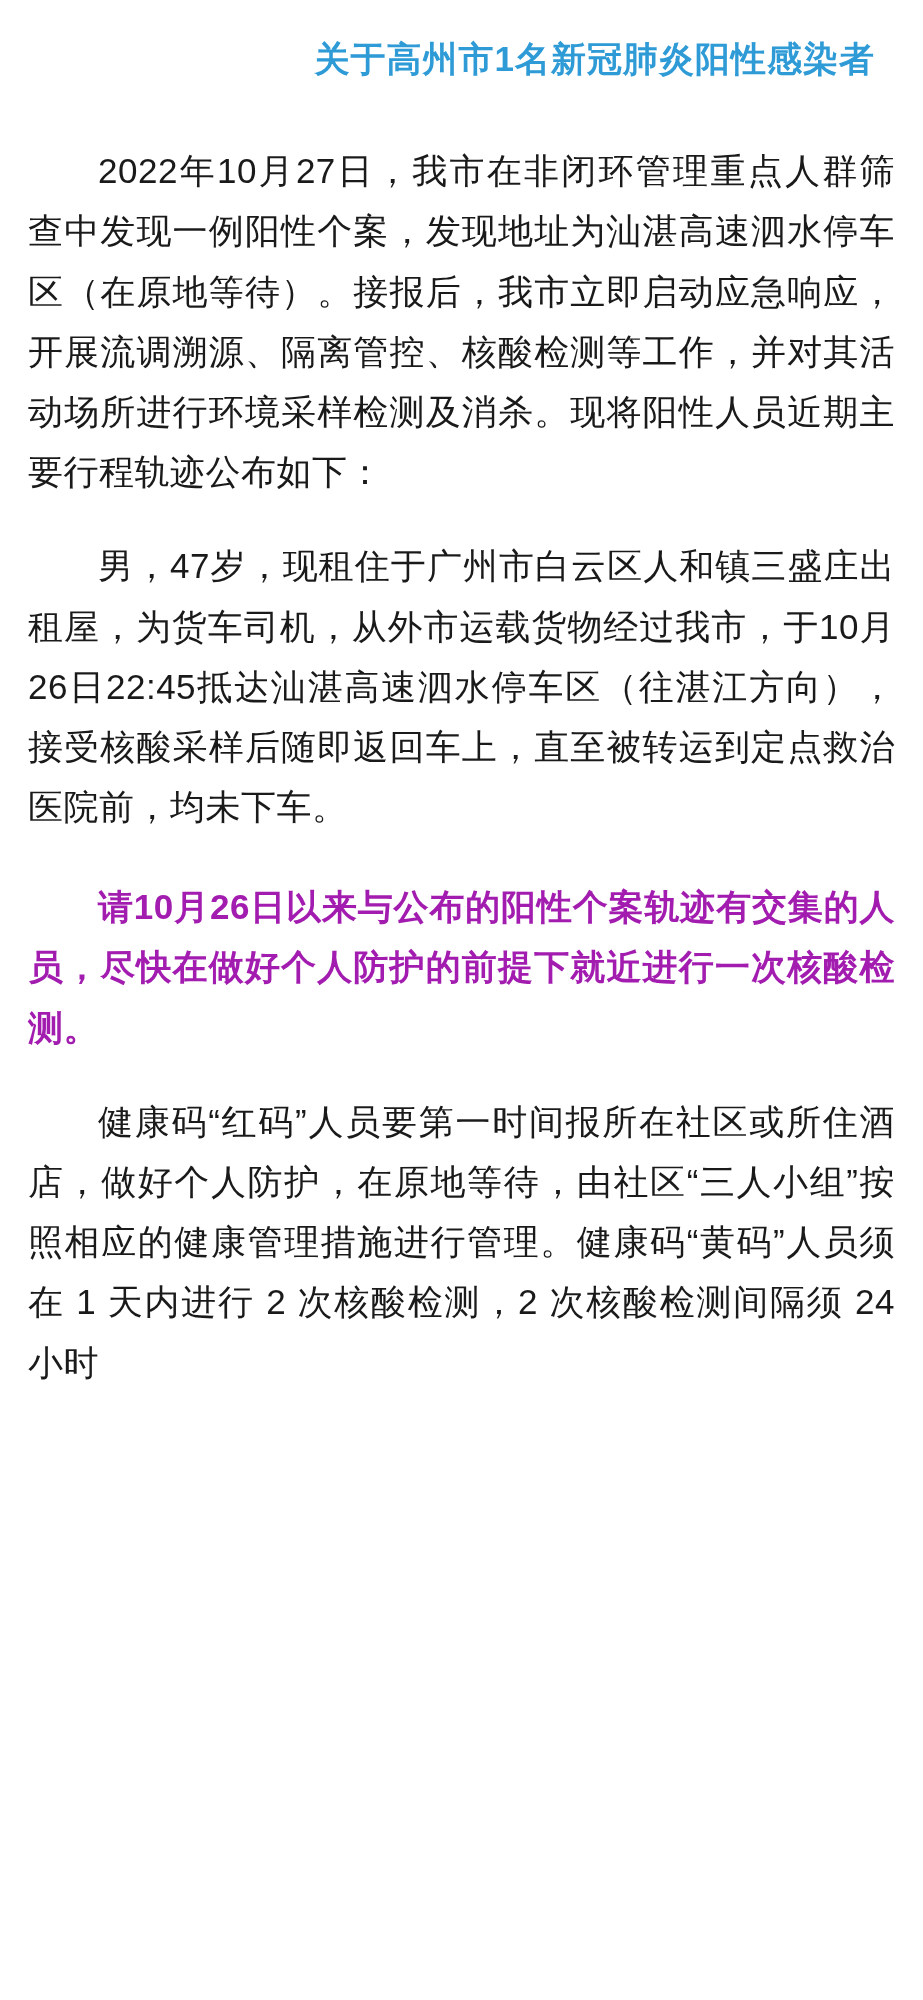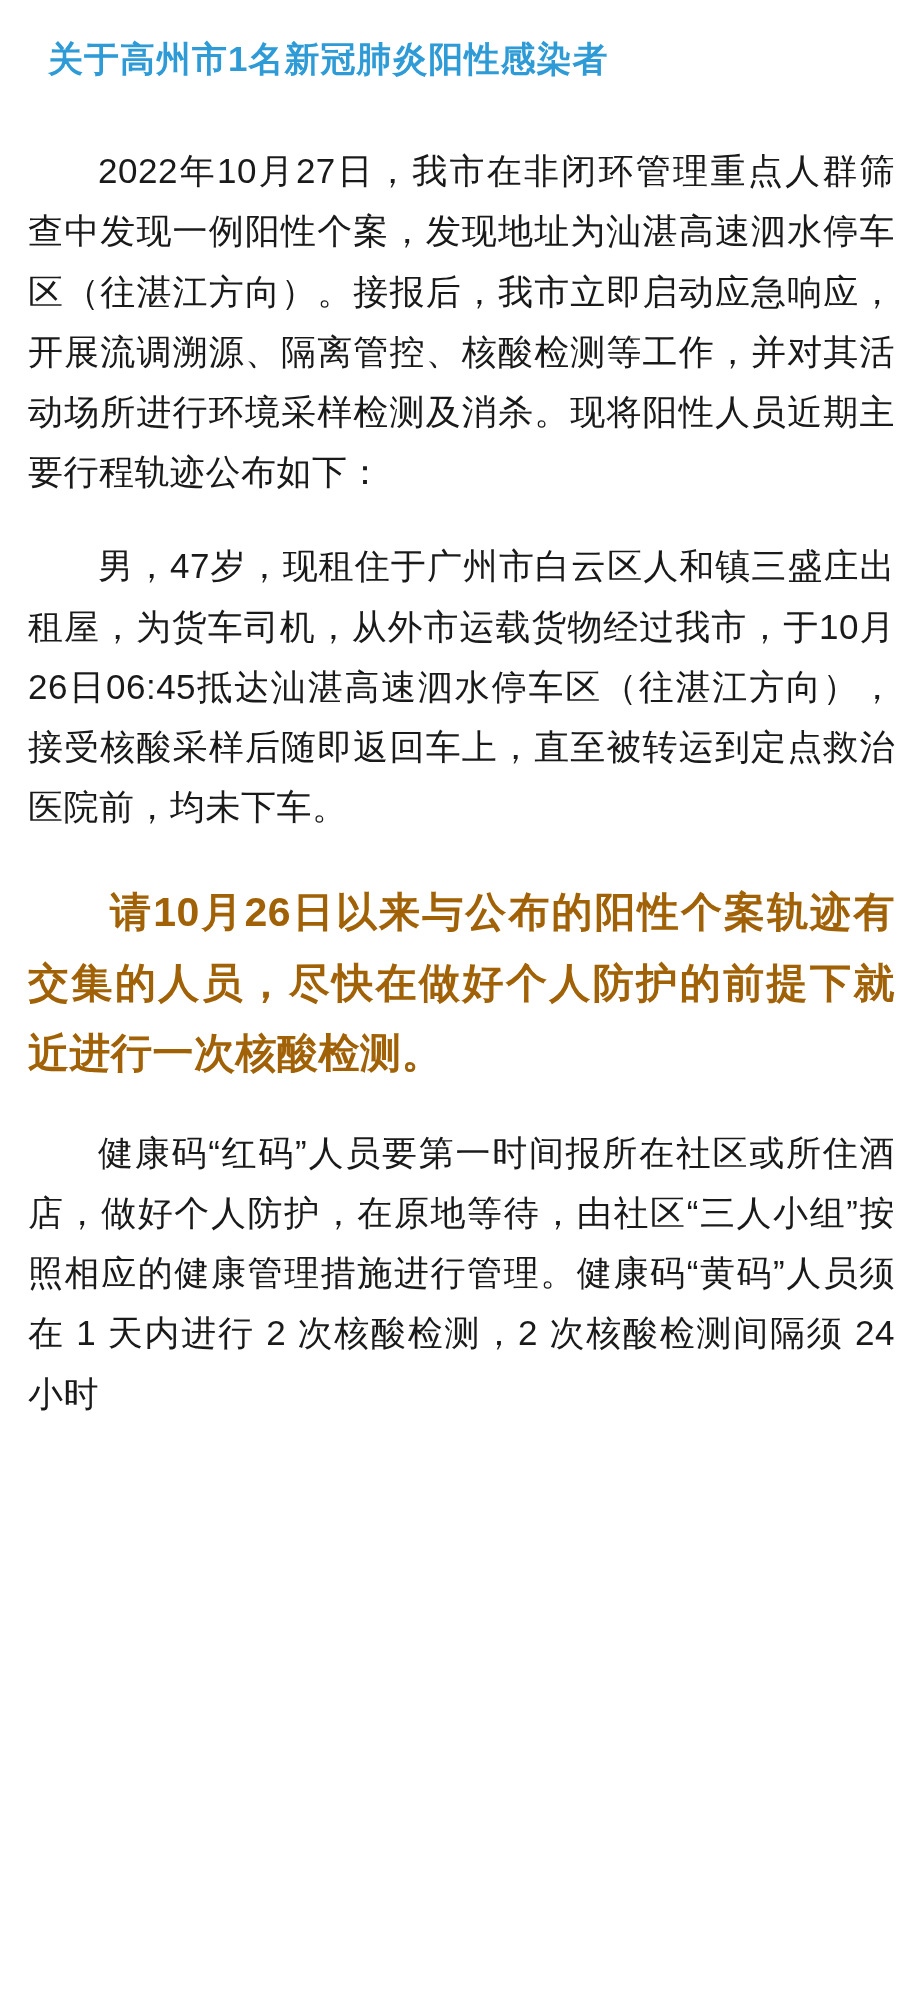--- a/index.html
+++ b/index.html
@@ -17,21 +17,21 @@
     width: 923px;
     min-height: 2000px;
     box-sizing: border-box;
     padding: 22px 28px 0 28px;
     background: #ffffff;
   }
   .doc-title {
     color: #2e9bd6;
     font-size: 35px;
     font-weight: bold;
-    text-align: left;
+    text-align: right;
     line-height: 1.52;
     letter-spacing: 1px;
     margin: 10px 0 0 0;
     padding: 0 20px;
   }
   .title-line {
     display: block;
   }
   .body-para {
     font-size: 35px;
@@ -41,23 +41,23 @@
     text-justify: inter-ideograph;
     text-indent: 2em;
     margin: 34px 0 0 0;
     letter-spacing: 0.5px;
     word-break: break-all;
   }
   .body-para.first {
     margin-top: 56px;
   }
   .highlight-para {
-    font-size: 41px;
+    font-size: 35px;
     line-height: 1.72;
-    color: #a16207;
+    color: #a21caf;
     font-weight: bold;
     text-align: justify;
     text-justify: inter-ideograph;
     text-indent: 2em;
     margin: 40px 0 0 0;
     letter-spacing: 0.5px;
     word-break: break-all;
   }
   .spacer {
     height: 18px;
@@ -65,23 +65,23 @@
 </style>
 </head>
 <body>
 
 <div class="page">
 
   <h1 class="doc-title">
     <span class="title-line">关于高州市1名新冠肺炎阳性感染者</span>
   </h1>
 
-  <p class="body-para first">2022年10月27日，我市在非闭环管理重点人群筛查中发现一例阳性个案，发现地址为汕湛高速泗水停车区（往湛江方向）。接报后，我市立即启动应急响应，开展流调溯源、隔离管控、核酸检测等工作，并对其活动场所进行环境采样检测及消杀。现将阳性人员近期主要行程轨迹公布如下：</p>
+  <p class="body-para first">2022年10月27日，我市在非闭环管理重点人群筛查中发现一例阳性个案，发现地址为汕湛高速泗水停车区（在原地等待）。接报后，我市立即启动应急响应，开展流调溯源、隔离管控、核酸检测等工作，并对其活动场所进行环境采样检测及消杀。现将阳性人员近期主要行程轨迹公布如下：</p>
 
-  <p class="body-para">男，47岁，现租住于广州市白云区人和镇三盛庄出租屋，为货车司机，从外市运载货物经过我市，于10月26日06:45抵达汕湛高速泗水停车区（往湛江方向），接受核酸采样后随即返回车上，直至被转运到定点救治医院前，均未下车。</p>
+  <p class="body-para">男，47岁，现租住于广州市白云区人和镇三盛庄出租屋，为货车司机，从外市运载货物经过我市，于10月26日22:45抵达汕湛高速泗水停车区（往湛江方向），接受核酸采样后随即返回车上，直至被转运到定点救治医院前，均未下车。</p>
 
   <p class="highlight-para">请10月26日以来与公布的阳性个案轨迹有交集的人员，尽快在做好个人防护的前提下就近进行一次核酸检测。</p>
 
   <p class="body-para">健康码“红码”人员要第一时间报所在社区或所住酒店，做好个人防护，在原地等待，由社区“三人小组”按照相应的健康管理措施进行管理。健康码“黄码”人员须在 1 天内进行 2 次核酸检测，2 次核酸检测间隔须 24 小时</p>
 
   <div class="spacer"></div>
 
 </div>
 
 </body></html>

